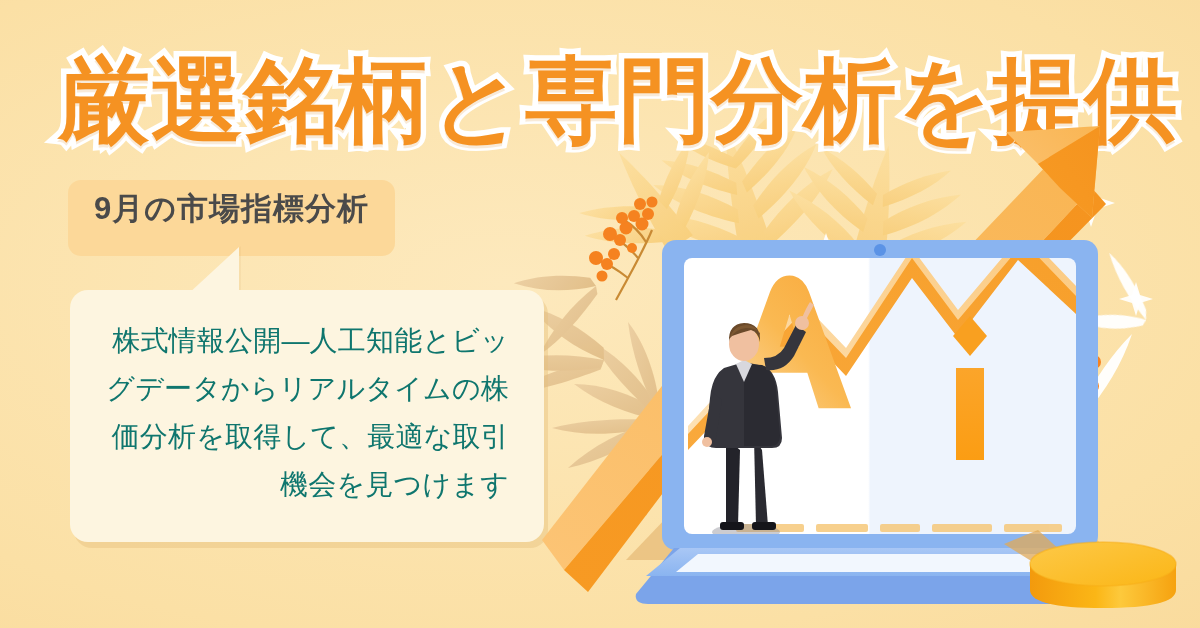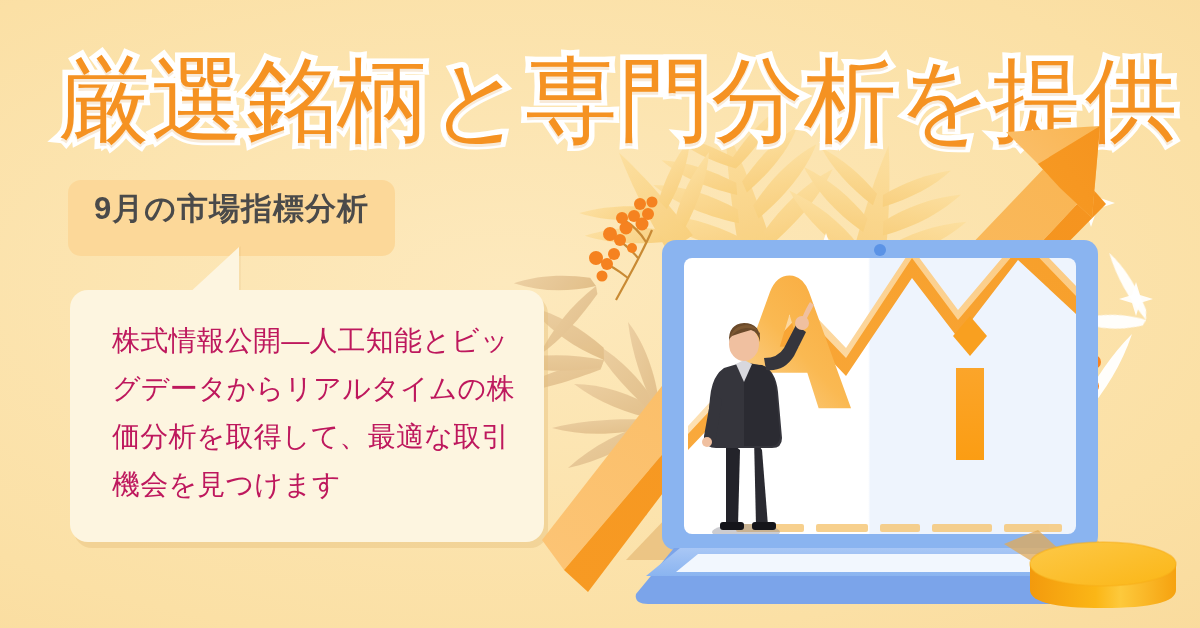--- a/index.html
+++ b/index.html
@@ -22,21 +22,21 @@
   }
   #bg-deco { position: absolute; inset: 0; }
 
   
   #title {
     position: absolute;
     left: 58px; top: 46px;
     width: 1090px;
     font-size: 92px;
     line-height: 108px;
-    font-weight: 400;
+    font-weight: 700;
     letter-spacing: 1px;
     color: #f59222;
     white-space: nowrap;
     -webkit-text-stroke: 11px #ffffff;
     paint-order: stroke fill;
     text-shadow: 0 3px 0 rgba(214,140,40,0.18);
   }
 
   
   #badge {
@@ -66,27 +66,27 @@
   #card {
     position: absolute;
     left: 0; top: 43px;
     width: 474px; height: 252px;
     background: #fdf5e0;
     border-radius: 18px;
     box-shadow: 4px 6px 0 rgba(228,190,125,0.42);
   }
   #card-text {
     position: absolute;
-    left: 42px; top: 27px;
+    left: 27px; top: 27px;
     width: 412px;
     font-size: 28px;
     line-height: 48px;
-    color: #be185d;
+    color: #0f766e;
     letter-spacing: 0.2px;
-    text-align: left;
+    text-align: right;
   }
 
   
   #illo { position: absolute; left: 540px; top: 120px; width: 660px; height: 508px; }
   #illo svg { display: block; }
 </style>
 </head>
 <body>
 
 <div id="banner">

